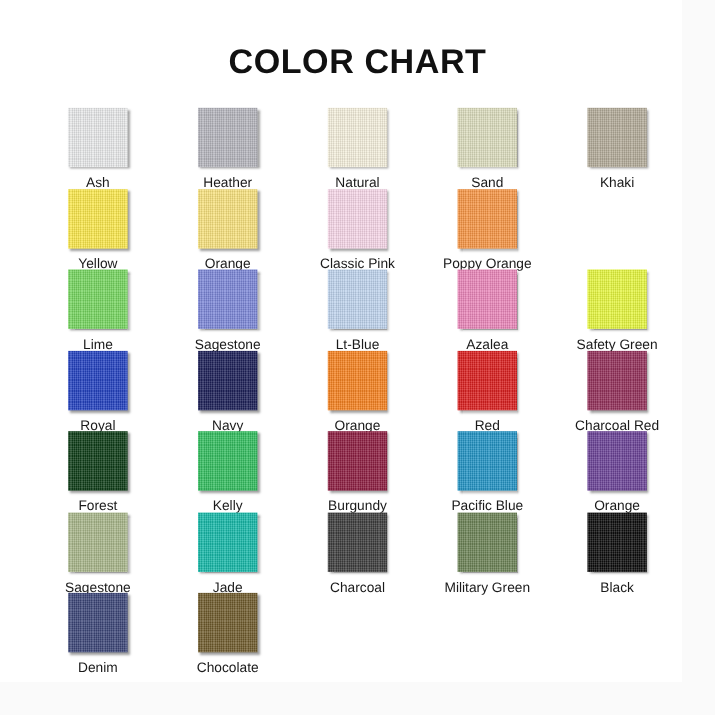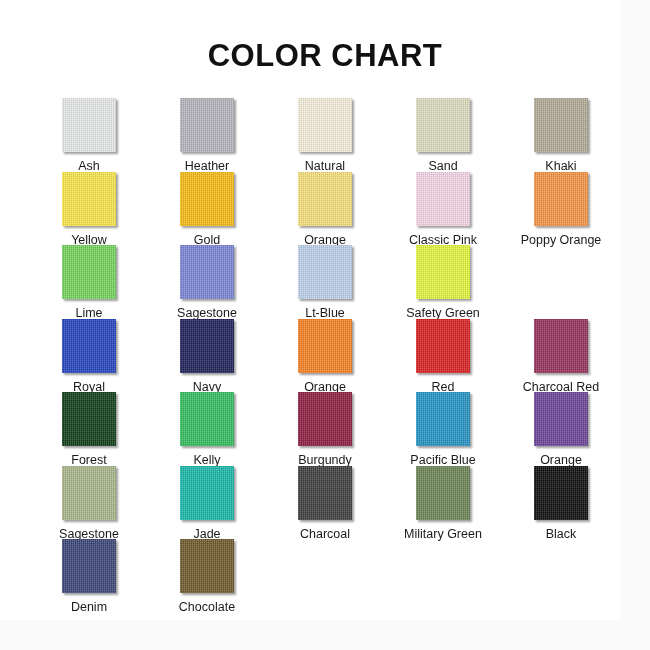--- a/index.html
+++ b/index.html
@@ -158,28 +158,20 @@
       <div class="cell">
         <div class="swatch-wrap">
           <div class="swatch" style="background-color: rgb(249, 230, 74);">
               <span class="weave"></span>
             </div>
         </div>
         <div class="label">Yellow</div>
       </div>
       <div class="cell">
         <div class="swatch-wrap">
-          <div class="swatch" style="background-color: rgb(246, 187, 19);">
-              <span class="weave"></span>
-            </div>
-        </div>
-        <div class="label">Gold</div>
-      </div>
-      <div class="cell">
-        <div class="swatch-wrap">
           <div class="swatch" style="background-color: rgb(246, 224, 124);">
               <span class="weave"></span>
             </div>
         </div>
         <div class="label">Orange</div>
       </div>
       <div class="cell">
         <div class="swatch-wrap">
           <div class="swatch" style="background-color: rgb(245, 213, 230);">
               <span class="weave"></span>
@@ -214,20 +206,28 @@
         </div>
         <div class="label">Sagestone</div>
       </div>
       <div class="cell">
         <div class="swatch-wrap">
           <div class="swatch" style="background-color: rgb(189, 210, 236);">
               <span class="weave"></span>
             </div>
         </div>
         <div class="label">Lt-Blue</div>
+      </div>
+      <div class="cell">
+        <div class="swatch-wrap">
+          <div class="swatch" style="background-color: rgb(233, 133, 184);">
+              <span class="weave"></span>
+            </div>
+        </div>
+        <div class="label">Azalea</div>
       </div>
       <div class="cell">
         <div class="swatch-wrap">
           <div class="swatch" style="background-color: rgb(228, 245, 61);">
               <span class="weave"></span>
             </div>
         </div>
         <div class="label">Safety Green</div>
       </div>
     </div>

